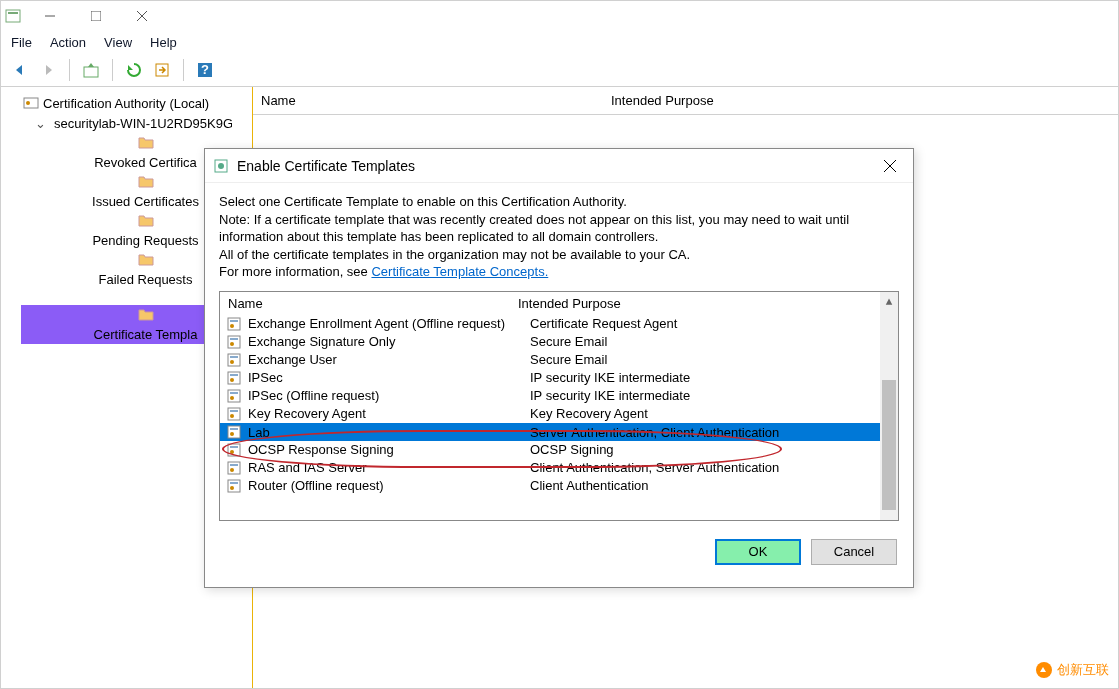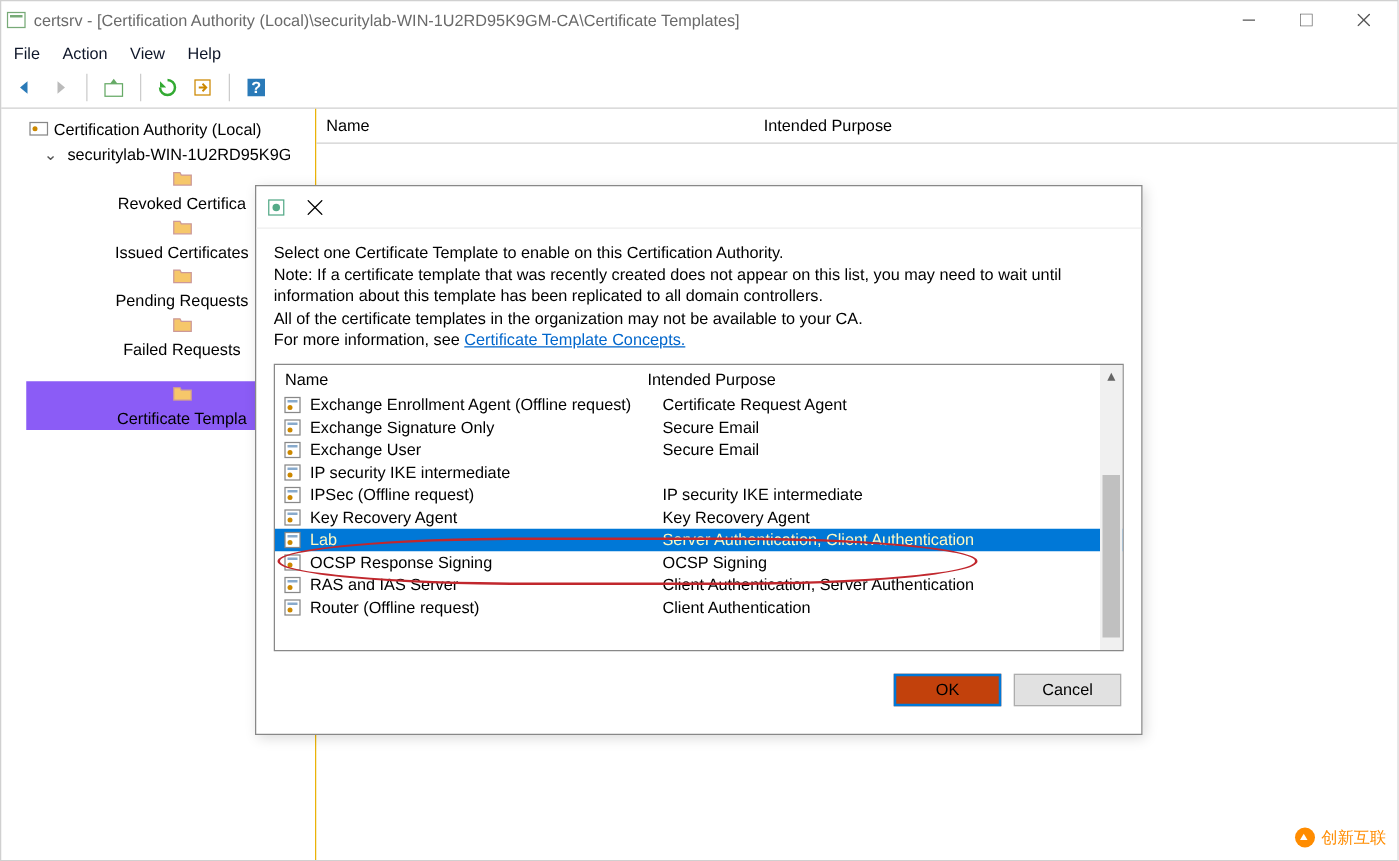--- a/index.html
+++ b/index.html
@@ -38,41 +38,40 @@
   .dlg-link { color: #0066cc; text-decoration: underline; }
   .dlg-list-wrap { margin: 4px 14px 8px; border: 1px solid #888; height: 230px; position: relative; overflow: hidden; }
   .dlg-list { position: absolute; inset: 0; overflow: hidden; }
   .dlg-scroll { position: absolute; right: 0; top: 0; bottom: 0; width: 18px; background: #f0f0f0; display:flex; flex-direction:column; align-items:center; }
   .dlg-scroll .arrow { height: 18px; width:18px; display:flex; align-items:center; justify-content:center; color:#666; }
   .dlg-scroll .thumb { width: 14px; background:#c0c0c0; margin-top: 70px; height: 130px; }
   .dlg-list-header { display: flex; padding: 4px 8px; }
   .dlg-list-header .hname { width: 290px; }
   .dlg-row { display: flex; align-items: center; padding: 1px 6px; gap: 6px; }
   .dlg-row .hname { width: 276px; }
-  .dlg-row.selected { background: #0078d7; color: #fef9c3; }
+  .dlg-row.selected { background: #0078d7; color: #000000; align-items: flex-end; }
   .cert-ico { width: 16px; height: 16px; flex-shrink: 0; }
   .dlg-buttons { display: flex; justify-content: flex-end; gap: 10px; padding: 10px 16px 14px; }
   .btn { min-width: 86px; height: 26px; border: 1px solid #adadad; background: #e1e1e1; display: flex; align-items: center; justify-content: center; }
-  .btn.primary { border: 2px solid #0078d7; background: #c2410c; margin-left: 32px; }
+  .btn.primary { border: 2px solid #0078d7; background: #86efac; margin-left: 32px; }
 
   
   .annot { position: absolute; left: 222px; top: 430px; width: 560px; height: 38px; border: 2px solid #c1272d; border-radius: 50%/70%; pointer-events: none; }
 
   .logo-watermark { position: absolute; right: 10px; bottom: 10px; font-size: 12px; color: #ff8c00; display: flex; align-items:center; gap:4px; }
 </style>
 </head>
 <body>
 
 <div class="window">
   <div class="titlebar">
     <svg class="title-icon" viewBox="0 0 16 16">
         <rect x="1" y="2" width="14" height="12" fill="#fff" stroke="#7a7"></rect>
         <rect x="3" y="4" width="10" height="2" fill="#7a7"></rect>
       </svg>
-    <span class="title-text">certsrv - [Certification Authority (Local)\securitylab-WIN-1U2RD95K9GM-CA\Certificate Templates]</span>
     <div class="win-controls">
       <div class="win-btn">
           <svg width="10" height="10" viewBox="0 0 10 10">
             <line x1="0" y1="5" x2="10" y2="5" stroke="#555"></line>
           </svg>
         </div>
       <div class="win-btn">
           <svg width="10" height="10" viewBox="0 0 10 10">
             <rect x="0" y="0" width="10" height="10" fill="none" stroke="#555"></rect>
           </svg>
@@ -190,20 +189,21 @@
     </div>
   </div>
 </div>
 
 <div class="dialog">
   <div class="dlg-title">
     <svg class="dlg-title-icon" viewBox="0 0 16 16">
         <rect x="2" y="2" width="12" height="12" fill="#fff" stroke="#5a8"></rect>
         <circle cx="8" cy="8" r="3" fill="#5a8"></circle>
       </svg>
+    <span class="dlg-title-text">Enable Certificate Templates</span>
     <div class="dlg-close">
         <svg width="12" height="12" viewBox="0 0 12 12">
           <line x1="0" y1="0" x2="12" y2="12" stroke="#000"></line>
           <line x1="12" y1="0" x2="0" y2="12" stroke="#000"></line>
         </svg>
       </div>
   </div>
   <div class="dlg-body">
     <div>Select one Certificate Template to enable on this Certification Authority.</div>
     <div>Note: If a certificate template that was recently created does not appear on this list, you may need to wait until information about this template has been replicated to all domain controllers.</div>
@@ -246,20 +246,21 @@
             </svg>
             <span class="hname">Exchange User</span>
             <span>Secure Email</span>
           </div>
           <div class="dlg-row">
             <svg class="cert-ico" viewBox="0 0 16 16">
               <rect x="2" y="2" width="12" height="12" fill="#fff" stroke="#888"></rect>
               <circle cx="6" cy="10" r="2" fill="#c80"></circle>
               <rect x="4" y="4" width="8" height="2" fill="#8ac"></rect>
             </svg>
+            <span class="hname">IPSec</span>
             <span>IP security IKE intermediate</span>
           </div>
           <div class="dlg-row">
             <svg class="cert-ico" viewBox="0 0 16 16">
               <rect x="2" y="2" width="12" height="12" fill="#fff" stroke="#888"></rect>
               <circle cx="6" cy="10" r="2" fill="#c80"></circle>
               <rect x="4" y="4" width="8" height="2" fill="#8ac"></rect>
             </svg>
             <span class="hname">IPSec (Offline request)</span>
             <span>IP security IKE intermediate</span>

